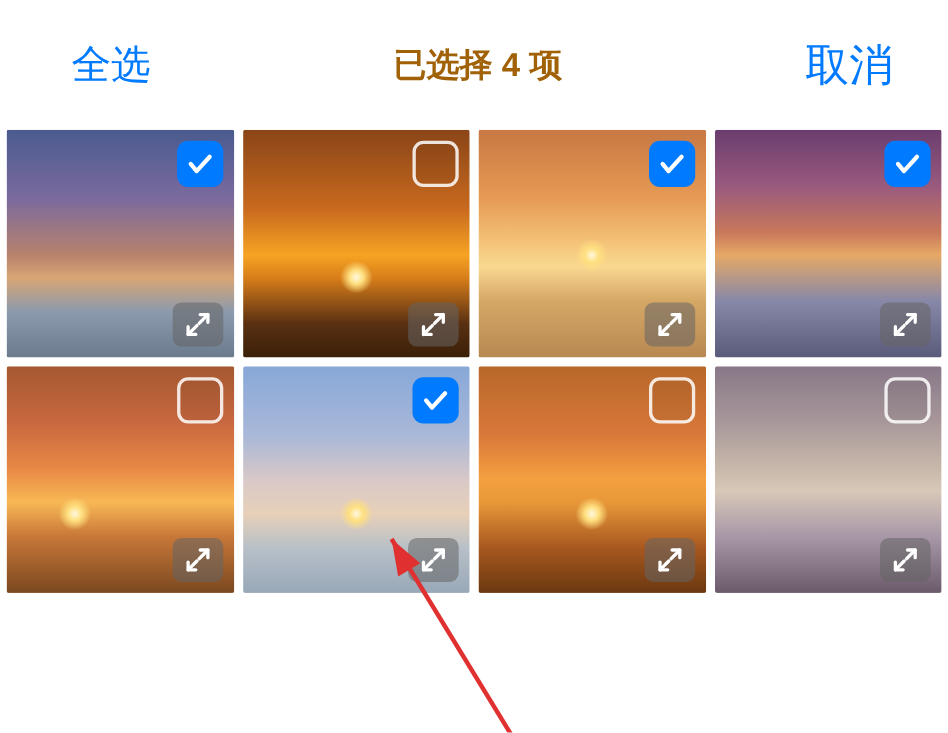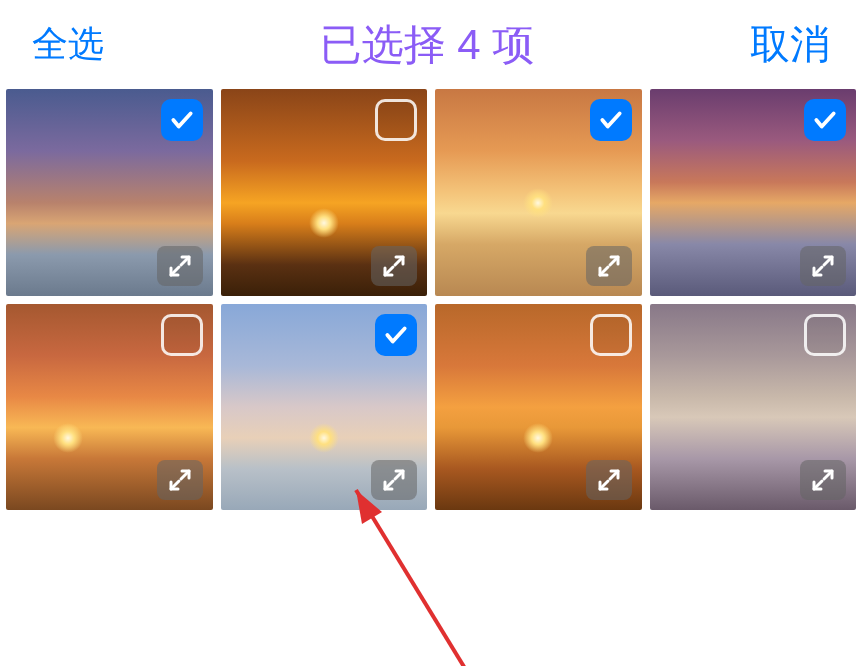--- a/index.html
+++ b/index.html
@@ -12,32 +12,33 @@
       height: 666px;
       background: #fff;
       font-family: -apple-system, "PingFang SC", "Helvetica Neue", sans-serif;
       position: relative;
       overflow: hidden;
     }
     .header {
       display: flex;
       align-items: center;
       justify-content: space-between;
-      padding: 20px 32px;
-      height: 89px;
+      padding: 20px 50px;
+      height: 118px;
+      margin-left: 15px;
     }
     .header-left {
       color: #007aff;
       font-size: 36px;
       cursor: pointer;
     }
     .header-title {
-      color: #8b5cf6;
-      font-size: 42px;
-      font-weight: 400;
+      color: #a16207;
+      font-size: 30px;
+      font-weight: 700;
     }
     .header-right {
       color: #007aff;
       font-size: 40px;
       cursor: pointer;
     }
     .grid {
       display: grid;
       grid-template-columns: repeat(4, 1fr);
       grid-template-rows: repeat(2, 1fr);

